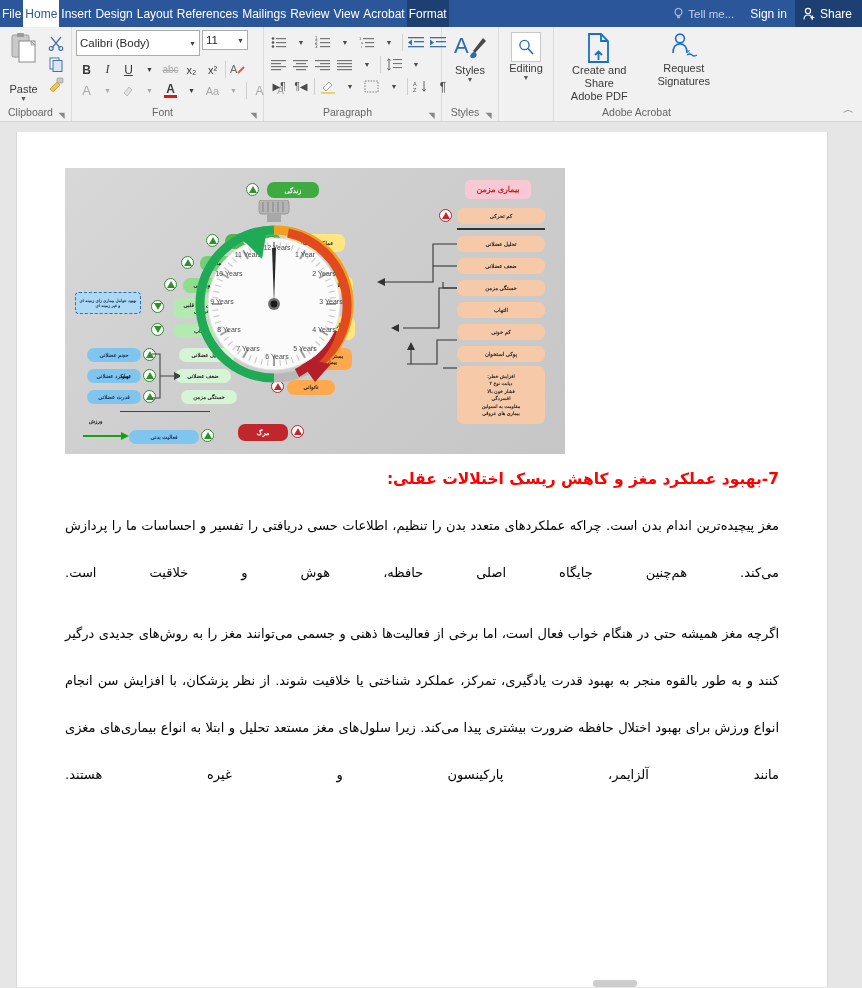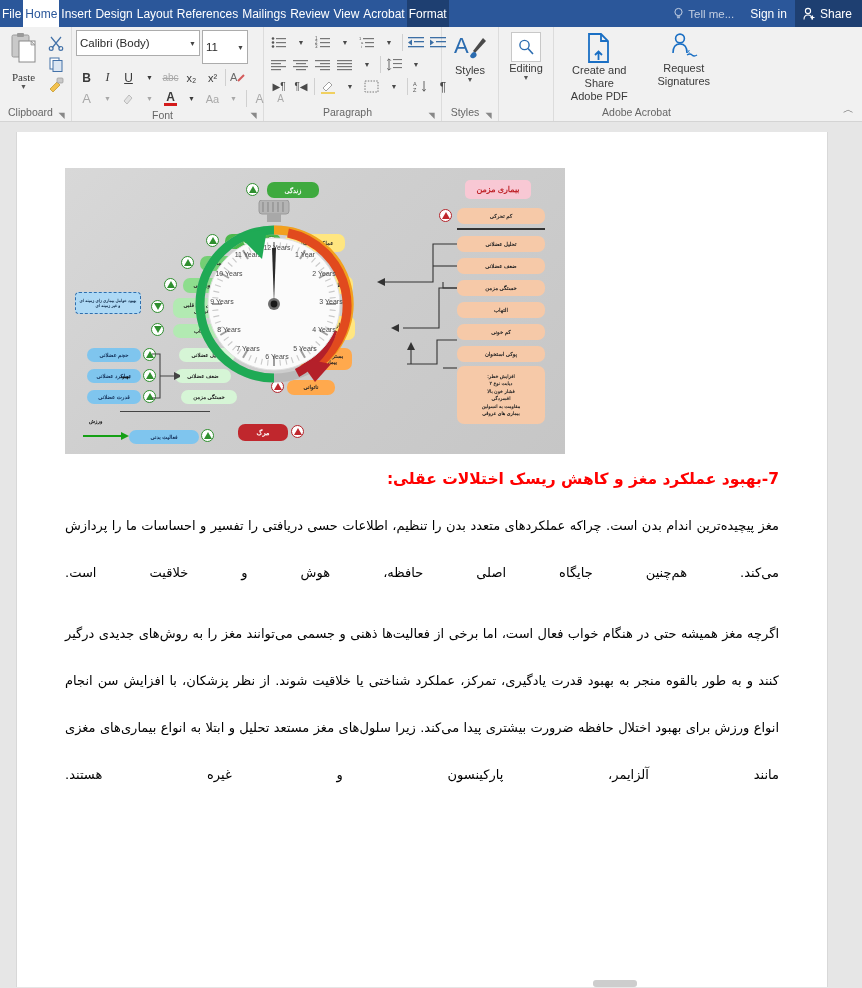--- a/index.html
+++ b/index.html
@@ -88,40 +88,40 @@
     font-size: 8px; color: #888; line-height: 9px;
   }
 
   
   .clipboard { width: 72px; }
   .paste-big {
     width: 40px; text-align: center;
     display: flex; flex-direction: column; align-items: center;
     padding-top: 2px;
   }
-  .paste-label { font-size: 11px; color: #3a3a3a; margin-top: 6px; font-family: Liberation Serif, serif; }
+  .paste-label { font-size: 11px; color: #3a3a3a; margin-top: 18px; }
   .caret-sm { font-size: 7px; color: #555; line-height: 8px; }
   .clip-mini { display: flex; flex-direction: column; gap: 2px; padding: 3px 0 0 2px; }
   .clip-mini span { width: 22px; height: 19px; display:flex; align-items:center; justify-content:center; }
 
   
   .fontgrp { width: 192px; }
   .font-row1 { display: flex; gap: 2px; padding-bottom: 3px; }
   .fontname {
     width: 124px; height: 20px;
     border: 1px solid #acacac; background: #fff;
     font-size: 11.5px; color: #2a2a2a;
     display: flex; align-items: center; padding: 12px 3px;
     position: relative;
   }
   .fontsize {
     width: 46px; height: 20px;
     border: 1px solid #acacac; background: #fff;
     font-size: 11.5px; color: #2a2a2a;
-    display: flex; align-items: center; padding: 16px 3px;
+    display: flex; align-items: center; padding: 8px 3px;
     position: relative;
   }
   .ddcaret { position: absolute; right: 3px; font-size: 7px; color: #444; }
   .font-row { display: flex; align-items: center; gap: 0px; }
   .fbtn {
     min-width: 21px; height: 21px;
     display: flex; align-items: center; justify-content: center;
     font-size: 12px; color: #3a3a3a;
   }
   .fbtn.dim { color: #a8a8a8; }

